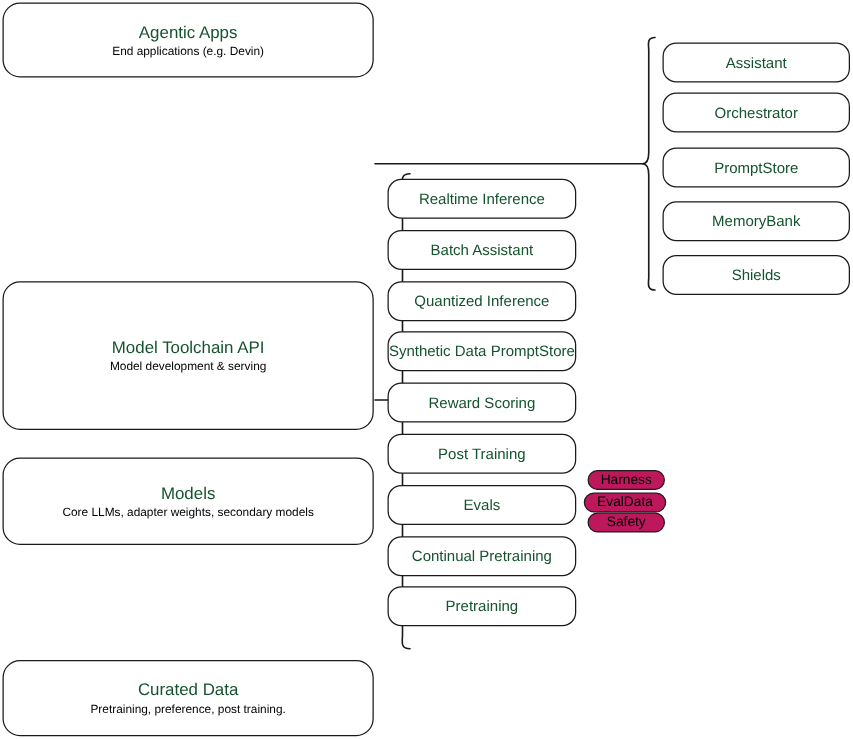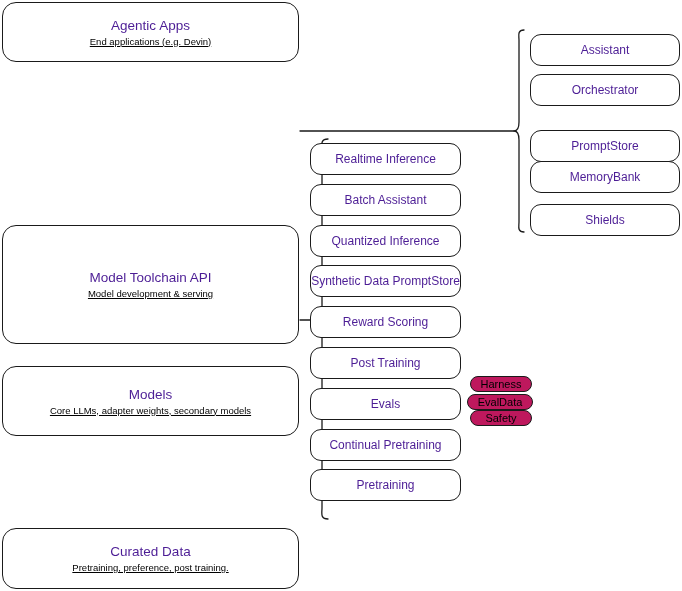--- a/index.html
+++ b/index.html
@@ -30,31 +30,30 @@
     border-radius: 12px;
     display: flex;
     flex-direction: column;
     align-items: center;
     justify-content: center;
     text-align: center;
   }
   .box .title {
     font-size: 13.5px;
     line-height: 17px;
-    color: #4c1d95;
+    color: #14532d;
     white-space: nowrap;
     text-align: right;
   }
   .box .subtitle {
     font-size: 9.5px;
     line-height: 13px;
     color: #000000;
     white-space: nowrap;
     margin-top: 1px;
-    text-decoration: underline;
   }
   
   .layer-box {
     left: 2px;
     width: 297px;
     border-radius: 14px;
   }
   
   .cap-box {
     left: 310px;
@@ -186,21 +185,21 @@
   <div class="pill" style="left:470px;top:376px;width:62px;height:16px;">Harness</div>
   <div class="pill" style="left:467px;top:394px;width:66px;height:16px;">EvalData</div>
   <div class="pill" style="left:470px;top:410px;width:62px;height:16px;">Safety</div>
 
   <div class="box comp-box" style="top:34px;">
     <div class="title">Assistant</div>
   </div>
   <div class="box comp-box" style="top:74px;">
     <div class="title">Orchestrator</div>
   </div>
-  <div class="box comp-box" style="top:118px;margin-top:12px;">
+  <div class="box comp-box" style="top:118px;">
     <div class="title">PromptStore</div>
   </div>
   <div class="box comp-box" style="top:161px;">
     <div class="title">MemoryBank</div>
   </div>
   <div class="box comp-box" style="top:204px;">
     <div class="title">Shields</div>
   </div>
 
 </div>

